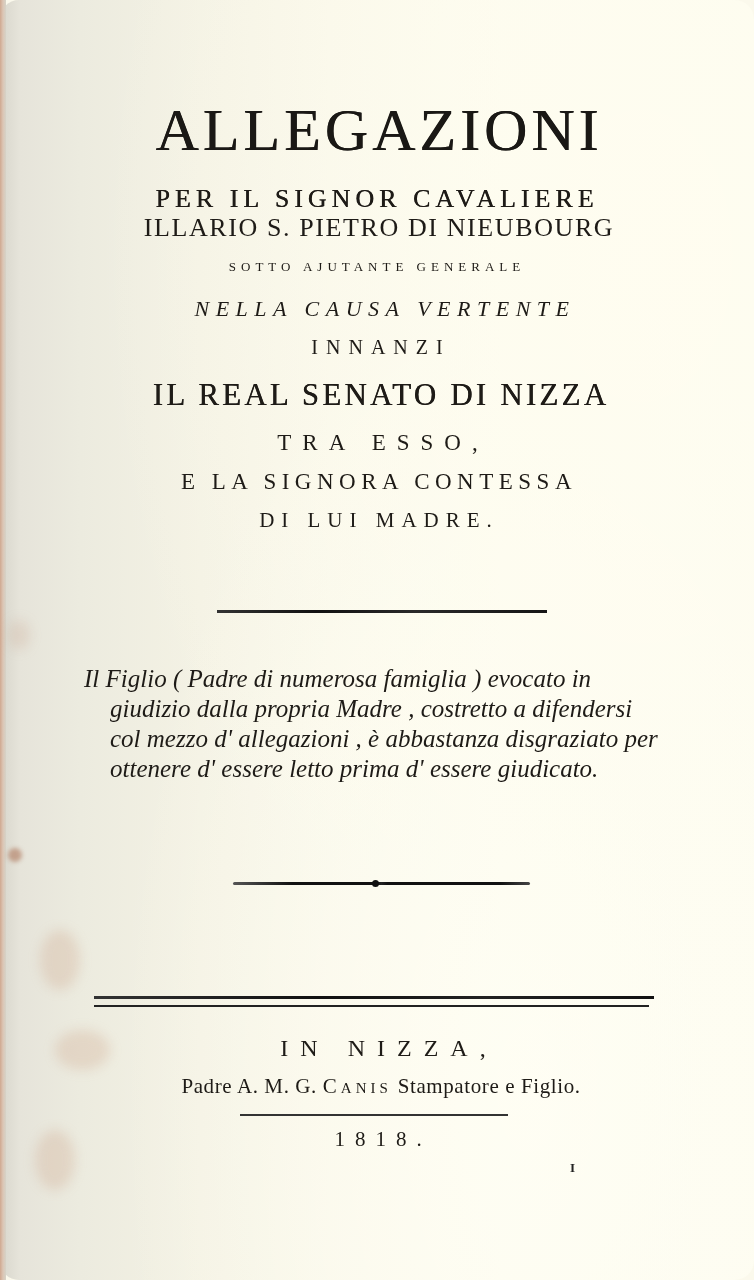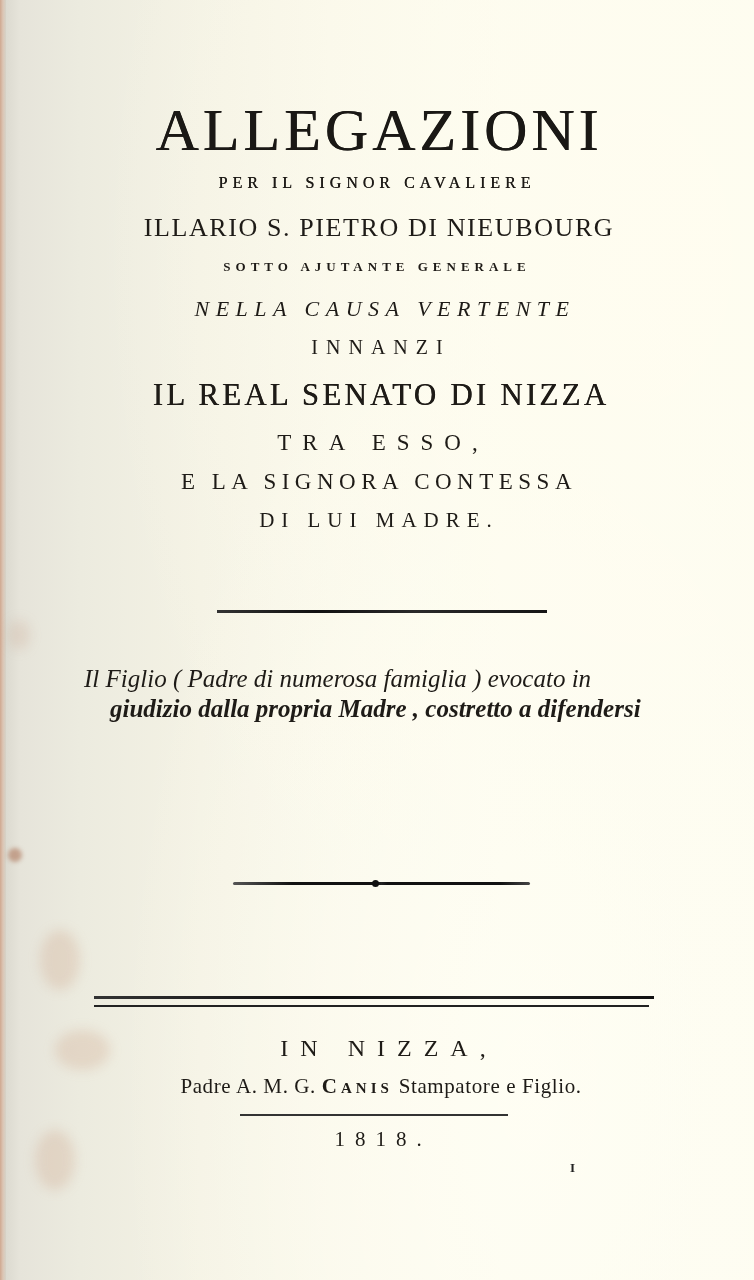--- a/index.html
+++ b/index.html
@@ -16,20 +16,21 @@
       color: #1c1a17;
     }
     .page {
       position: absolute;
       left: 0; top: 0;
       width: 754px; height: 1280px;
       background:
         radial-gradient(ellipse at 85% 20%, rgba(255,253,240,0.9) 0%, rgba(255,253,240,0) 60%),
         radial-gradient(ellipse at 70% 85%, rgba(255,254,244,0.9) 0%, rgba(255,254,244,0) 55%),
         linear-gradient(90deg, #d8d6cc 0px, #e6e4da 20px, #ecebdf 80px, #f4f2e4 200px, #f9f7e9 330px, #fcfbee 500px, #fdfcf0 754px);
+      border-radius: 19px;
     }
     .binding-edge {
       position: absolute;
       left: 0; top: 0;
       width: 6px; height: 1280px;
       background: linear-gradient(90deg, #cfa890 0px, #dcc6b5 3px, #d5d3c8 6px);
     }
     .stain {
       position: absolute;
       border-radius: 50%;
@@ -54,38 +55,38 @@
       top: 96px;
       font-size: 60px;
       font-weight: normal;
       letter-spacing: 4px;
       left: 2px;
       line-height: 68px;
       color: #1a1815;
       text-shadow: 0.4px 0 0 #1a1815;
     }
     .l-per {
-      top: 170px;
-      font-size: 16px;
+      top: 186px;
+      font-size: 26px;
       letter-spacing: 5px;
       line-height: 26px;
       text-shadow: 0.3px 0 0 #1e1b17;
     }
     .l-illario {
       top: 212px;
       font-size: 26px;
       letter-spacing: 1.6px;
       line-height: 32px;
       left: 2px;
     }
     .l-sotto {
       top: 259px;
       font-size: 13px;
       letter-spacing: 5px;
-      font-weight: bold;
+      font-weight: normal;
       line-height: 16px;
     }
     .l-nella {
       top: 295px;
       font-size: 22px;
       font-style: italic;
       letter-spacing: 6.5px;
       line-height: 28px;
       left: 8px;
     }
@@ -166,41 +167,39 @@
       font-size: 25px;
       line-height: 30px;
       color: #1e1b17;
     }
     .epigraph .ep-line {
       display: block;
       white-space: nowrap;
     }
     .epigraph .ep-line.indent {
       padding-left: 26px;
-      font-weight: bold;
     }
 
     .l-in-nizza {
       top: 1033px;
       font-size: 24px;
       letter-spacing: 12px;
       line-height: 30px;
       left: 12px;
     }
     .l-presso {
       top: 1072px;
       font-size: 21px;
       letter-spacing: 0.6px;
       line-height: 28px;
       left: 4px;
     }
     .l-presso .smallcaps {
       font-variant: small-caps;
       letter-spacing: 4px;
-      font-weight: bold;
     }
     .l-year {
       top: 1125px;
       font-size: 21px;
       letter-spacing: 10px;
       line-height: 28px;
       left: 6px;
     }
     .sig-mark {
       position: absolute;
@@ -231,20 +230,22 @@
   <div class="line l-real">IL REAL SENATO DI NIZZA</div>
   <div class="line l-tra">TRA ESSO,</div>
   <div class="line l-e-la">E LA SIGNORA CONTESSA</div>
   <div class="line l-di-lui">DI LUI MADRE.</div>
 
   <div class="rule r1"></div>
 
   <div class="epigraph">
     <span class="ep-line">Il Figlio ( Padre di numerosa famiglia ) evocato in</span>
     <span class="ep-line indent">giudizio dalla propria Madre , costretto a difendersi</span>
+    <span class="ep-line indent">col mezzo d' allegazioni , è abbastanza disgraziato per</span>
+    <span class="ep-line indent">ottenere d' essere letto prima d' essere giudicato.</span>
   </div>
 
   <div class="rule r2"></div>
   <div class="rule r2-dot"></div>
 
   <div class="rule r3"></div>
   <div class="rule r4"></div>
 
   <div class="line l-in-nizza">IN NIZZA,</div>
   <div class="line l-presso">

